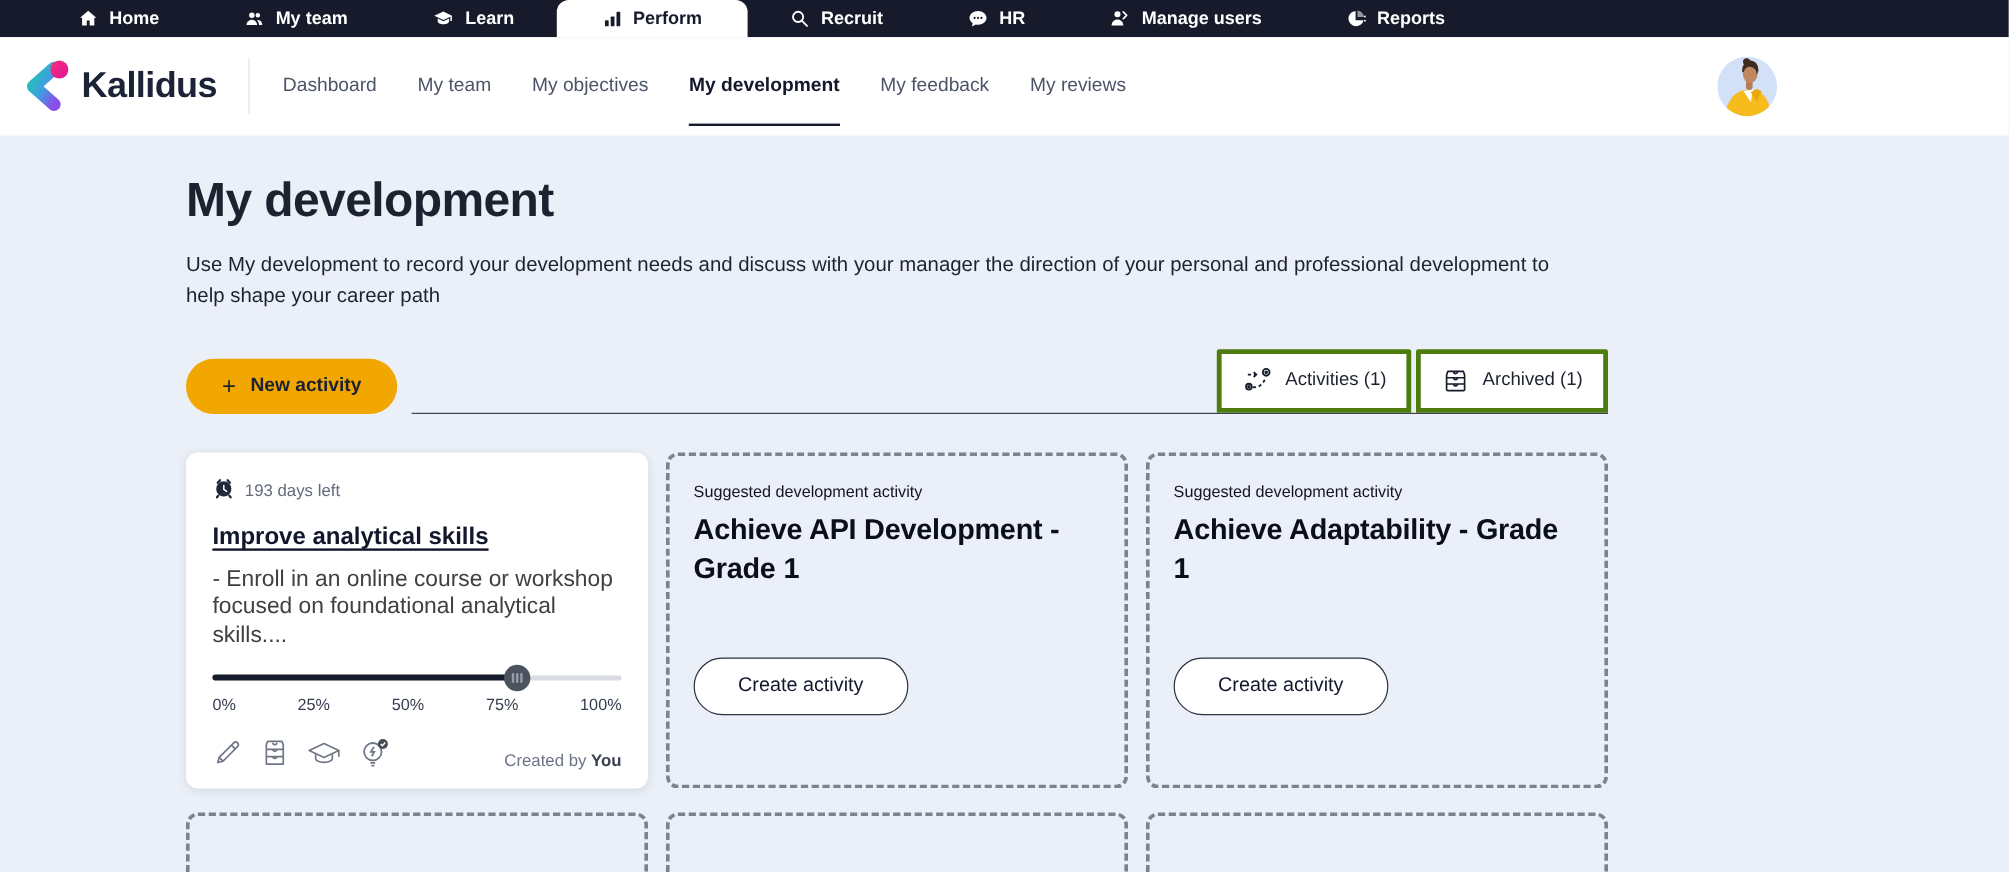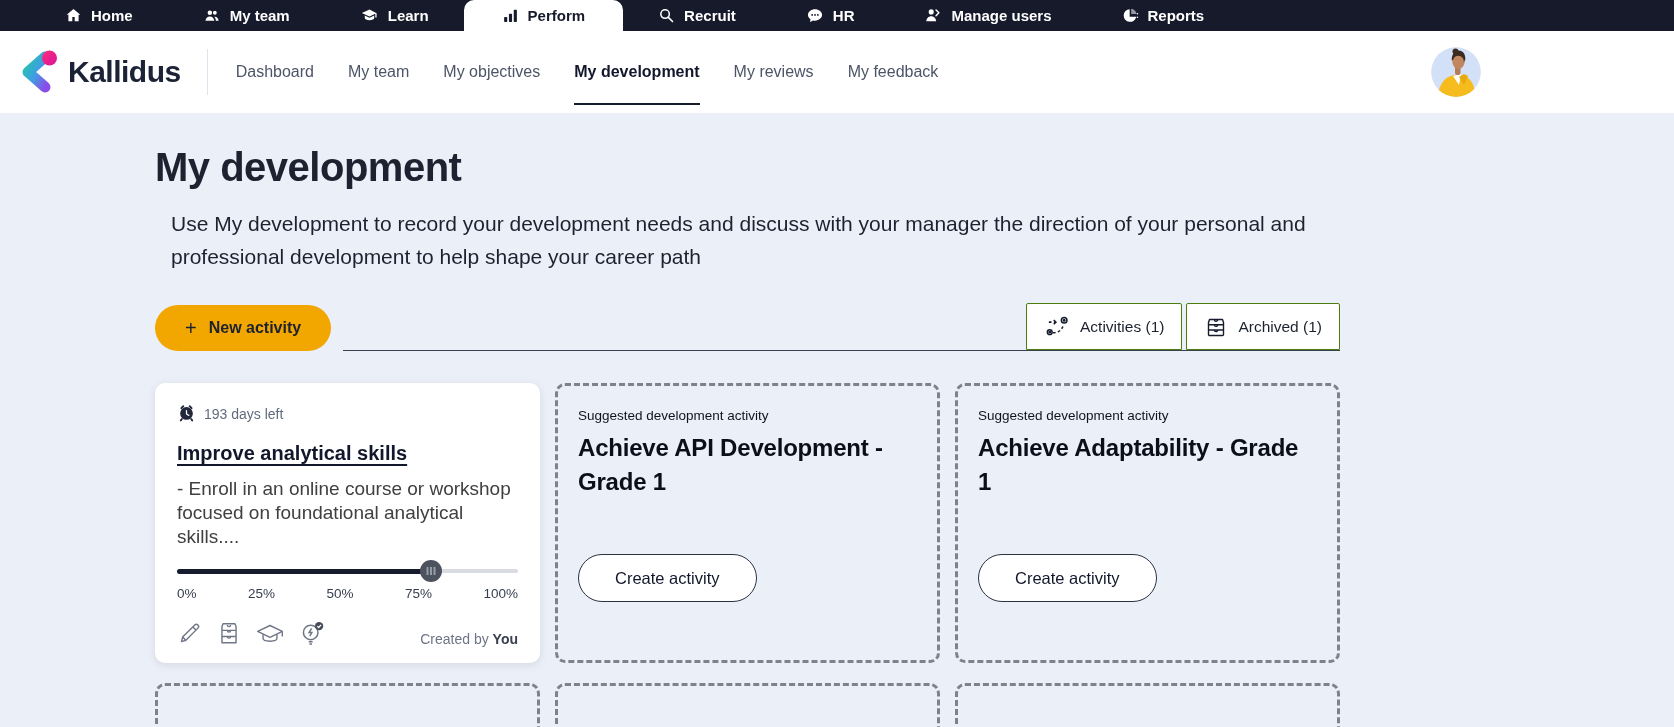--- a/index.html
+++ b/index.html
@@ -35,31 +35,31 @@
   }
   .header-link.active{color:#12172B;font-weight:700;}
   .header-link.active::after{
     content:"";position:absolute;left:0;right:0;bottom:8px;height:2.5px;background:#161B2E;
   }
   .avatar{margin-left:auto;margin-right:193px;width:50px;height:50px;border-radius:50%;
     overflow:hidden;cursor:pointer;flex:none;}
   
   .main{padding:32px 0 0 155px;}
   .page-title{font-size:40px;font-weight:800;color:#1D2230;margin:0 0 18px 0;letter-spacing:-0.5px;}
-  .page-desc{font-size:21px;line-height:1.55;max-width:1140px;margin:16px;}
+  .page-desc{font-size:17px;line-height:1.55;max-width:1140px;margin:0;}
   .toolbar{width:1185px;display:flex;align-items:flex-end;margin-top:30px;}
   .btn-new{
     height:46px;border:none;border-radius:23px;background:#F2A600;color:#1D2230;
     font-family:inherit;font-size:16px;font-weight:600;padding:0 30px;cursor:pointer;
     display:flex;align-items:center;gap:12px;flex:none;
   }
   .btn-new .plus{font-size:20px;font-weight:500;line-height:1;}
   .tabs-strip{flex:1;display:flex;justify-content:flex-end;gap:4px;border-bottom:1px solid #3A4150;margin-left:12px;}
   .tab{
-    height:45px;background:#fff;border:1px solid #4d7c0f;border-radius:2px 2px 0 0;
+    height:45px;background:#fff;border:4px solid #4d7c0f;border-radius:2px 2px 0 0;
     display:flex;align-items:center;gap:10px;padding:0 17px;font-size:15.5px;color:#1D2230;cursor:pointer;
   }
   .tab svg{display:block}
   
   .cards{width:1185px;margin-top:32px;display:grid;grid-template-columns:repeat(3,385px);gap:20px 15px;}
   .card{box-sizing:border-box;height:280px;border-radius:10px;display:flex;flex-direction:column;}
   .card.white{
     background:#fff;box-shadow:0 2px 8px rgba(20,25,45,.10);padding:20px 22px 16px 22px;
   }
   .card.dashed{border:3px dashed #7D838E;padding:22px 20px;}
@@ -195,22 +195,22 @@
       <circle cx="33.5" cy="11" r="7.5" fill="url(#lg2)"></circle>
     </svg></span>
     <span class="brand-name">Kallidus</span>
   </div>
   <div class="header-divider"></div>
   <nav class="header-nav">
     <span class="header-link">Dashboard</span>
     <span class="header-link">My team</span>
     <span class="header-link">My objectives</span>
     <span class="header-link active">My development</span>
+    <span class="header-link">My feedback</span>
     <span class="header-link">My reviews</span>
-    <span class="header-link">My feedback</span>
   </nav>
   <div class="avatar">
     <svg width="50" height="50" viewBox="0 0 50 50">
       <defs>
           <clipPath id="av">
             <circle cx="25" cy="25" r="25"></circle>
           </clipPath>
         </defs>
       <g clip-path="url(#av)">
         <rect width="50" height="50" fill="#D3E1F8"></rect>

